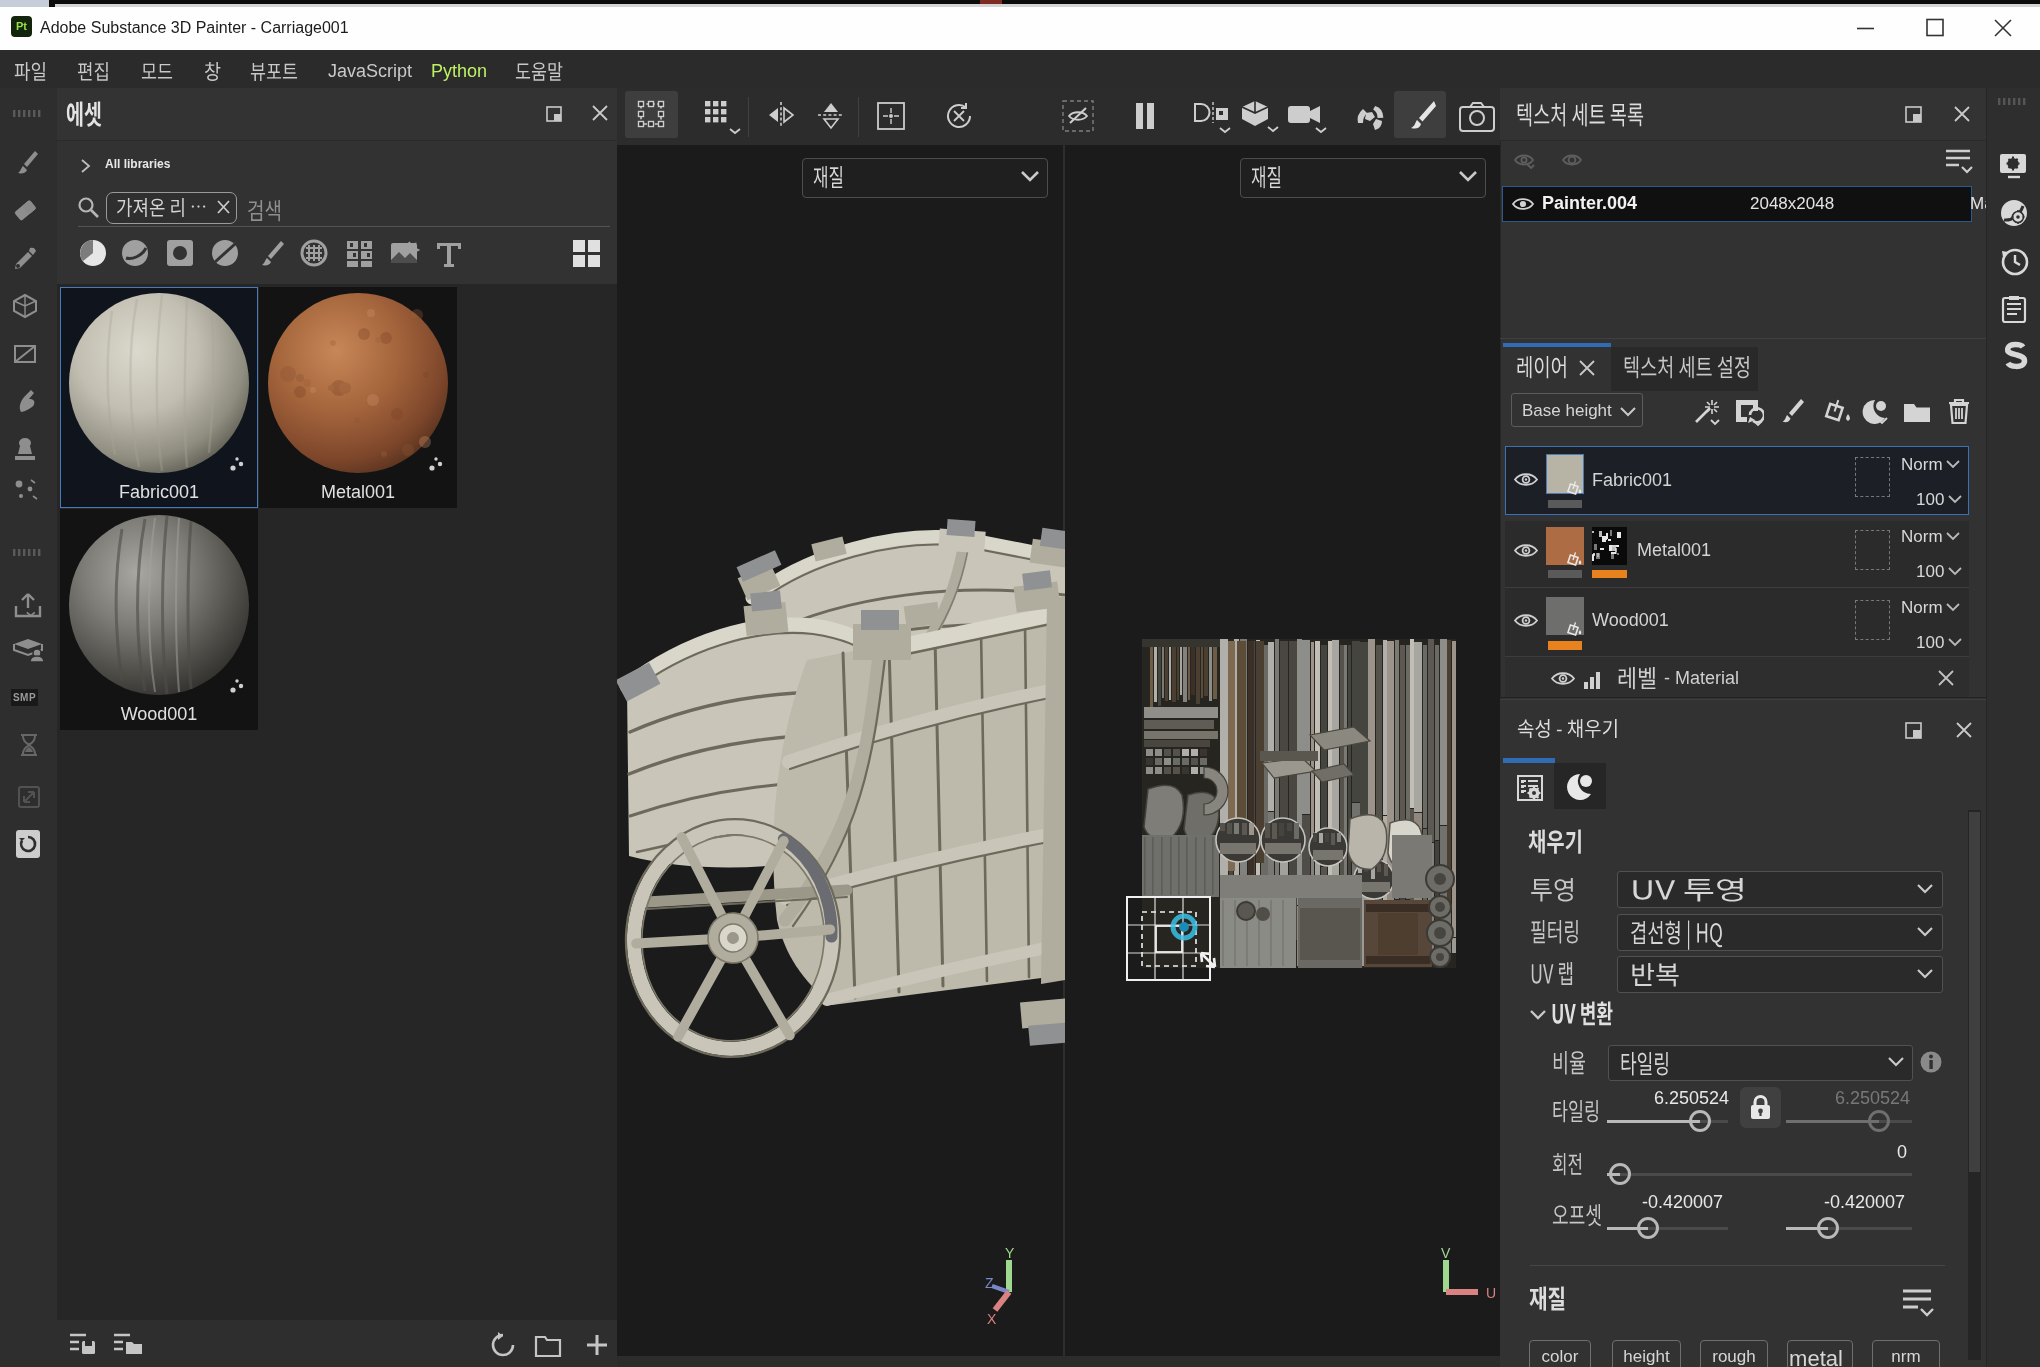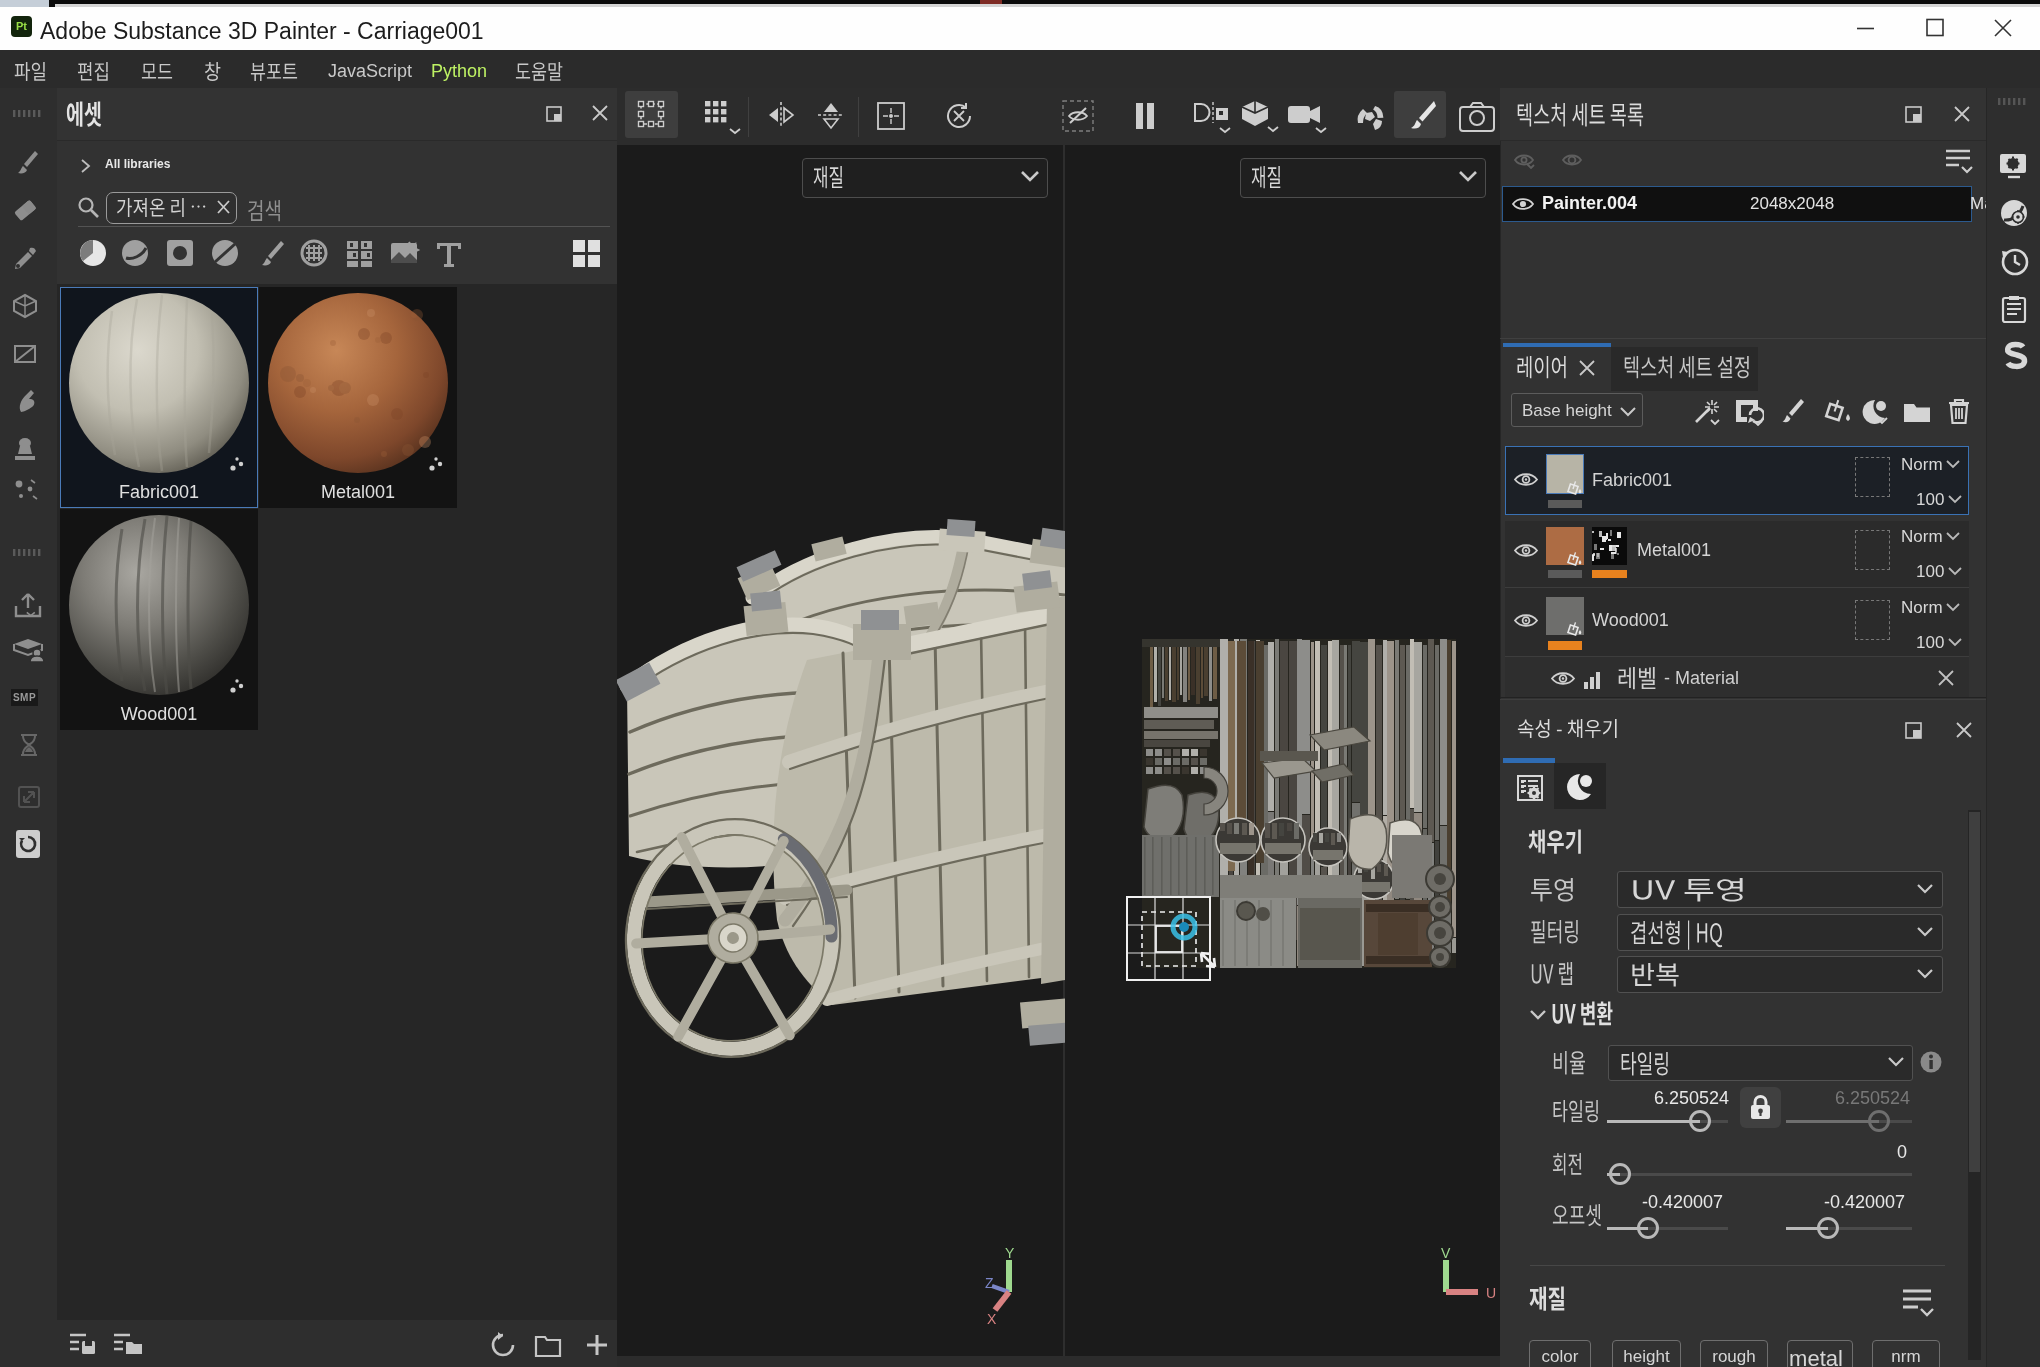--- a/index.html
+++ b/index.html
@@ -3,21 +3,21 @@
 html,body{margin:0;padding:0;background:#323232;width:2040px;height:1367px;font-family:"Liberation Sans",sans-serif;}
 *{box-sizing:content-box}
 </style></head><body>
 <div style="position:absolute;left:0;top:0;width:2040px;height:1367px;background:#323232;overflow:hidden">
 <div style="position:absolute;left:0px;top:0px;width:2040px;height:7px;background:#0b0b0b"></div>
 <div style="position:absolute;left:0px;top:0px;width:49px;height:7px;background:#c5ced8"></div>
 <div style="position:absolute;left:55px;top:4px;width:1985px;height:3px;background:#d4d4d4"></div>
 <div style="position:absolute;left:980px;top:0px;width:22px;height:4px;background:#7e2b24"></div>
 <div style="position:absolute;left:0px;top:7px;width:2040px;height:43px;background:#fefefe"></div>
 <div style="position:absolute;left:11px;top:16px;width:21px;height:21px;background:#12240c;border-radius:4px;color:#99e046;font-weight:bold;font-size:11px;text-align:center;line-height:21px">Pt</div>
-<div style="position:absolute;left:40px;top:20px;line-height:1;white-space:nowrap;font-size:23px;color:#1c1c1c">Adobe Substance 3D Painter - Carriage001</div>
+<div style="position:absolute;left:40px;top:20px;line-height:1;white-space:nowrap;font-size:16px;color:#1c1c1c">Adobe Substance 3D Painter - Carriage001</div>
 <svg style="position:absolute;left:1850px;top:18px;" width="180" height="22" viewBox="0 0 180 22">
       <path d="M7 10.5h17" stroke="#333" stroke-width="1.6" fill="none"></path>
       <rect x="77" y="1.5" width="16" height="16" stroke="#333" stroke-width="1.6" fill="none"></rect>
       <path d="M145 2 L161 18 M161 2 L145 18" stroke="#333" stroke-width="1.6" fill="none"></path>
     </svg>
 <div style="position:absolute;left:0px;top:50px;width:2040px;height:38px;background:#2b2b2b"></div>
 <div style="position:absolute;left:328px;top:62px;line-height:1;white-space:nowrap;font-size:18px;color:#c9c9c9">JavaScript</div>
 <div style="position:absolute;left:431px;top:62px;line-height:1;white-space:nowrap;font-size:18px;color:#bef264">Python</div>
 <div style="position:absolute;left:0px;top:88px;width:57px;height:1279px;background:#2e2e2e;border-right:1px solid #262626"></div>
 <svg style="position:absolute;left:13px;top:110px;" width="32" height="8" viewBox="0 0 32 8">

